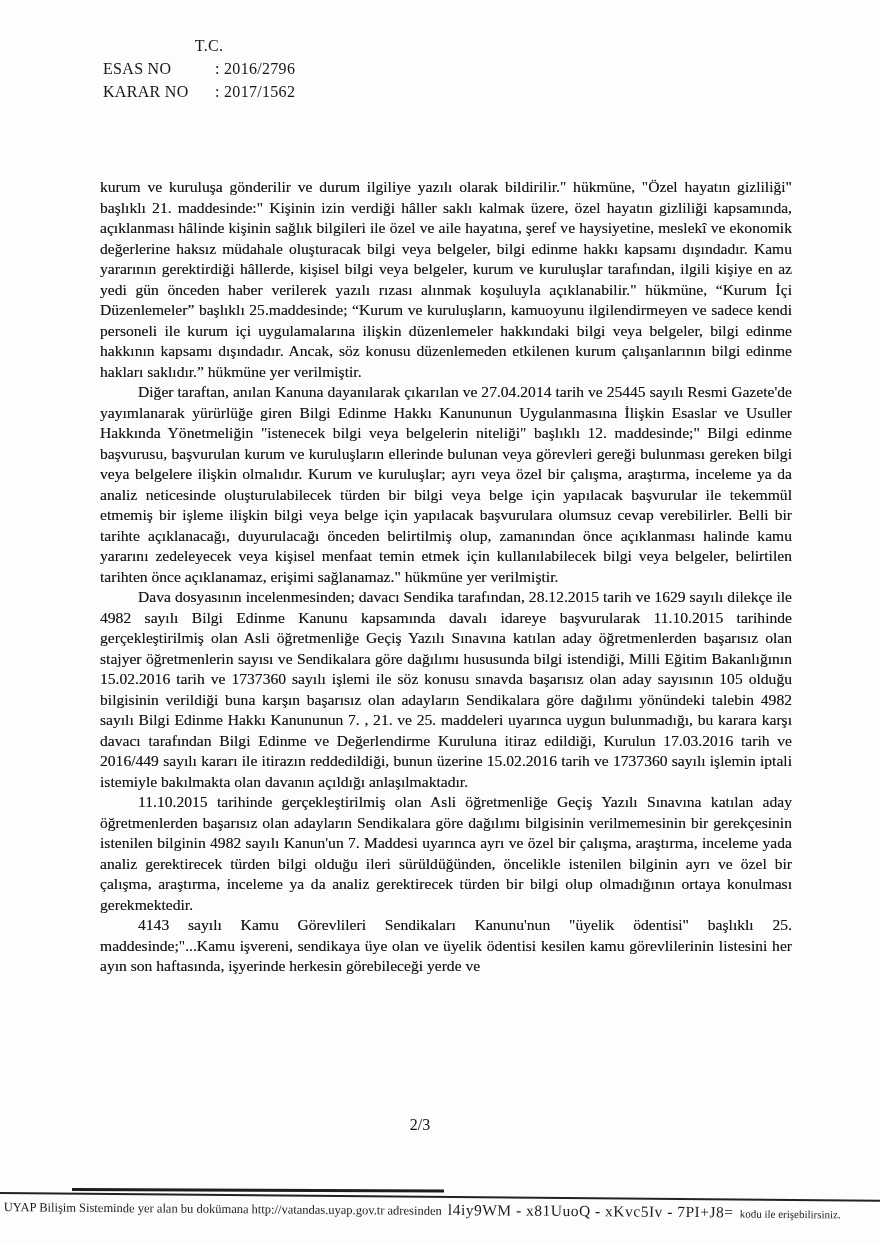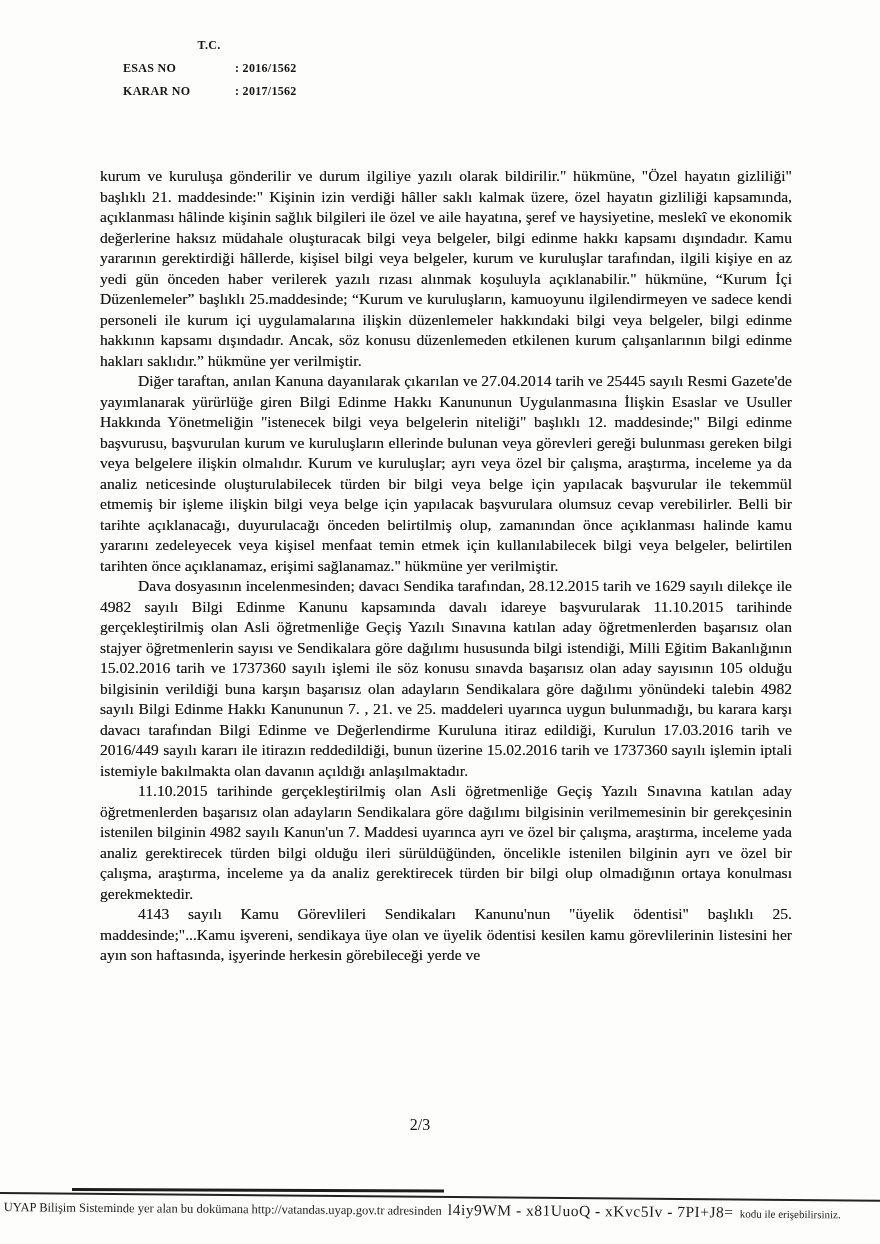--- a/index.html
+++ b/index.html
@@ -17,41 +17,40 @@
     font-family: "Liberation Serif", "DejaVu Serif", serif;
     color: #161616;
   }
 
   
   .court-header {
     position: absolute;
     left: 103px;
     top: 34px;
     width: 240px;
-    font-weight: bold;
-    font-size: 12px;
+    font-weight: normal;
+    font-size: 16px;
     line-height: 23px;
     letter-spacing: 0.3px;
   }
   .hdr-center {
     width: 212px;
     text-align: center;
   }
   .hdr-row { white-space: nowrap; }
   .hdr-label {
     display: inline-block;
     width: 112px;
-    margin-left: 20px;
   }
 
   
   .body-text {
     position: absolute;
     left: 100px;
-    top: 166px;
+    top: 177px;
     width: 692px;
     font-size: 15.6px;
     line-height: 20.5px;
     text-align: justify;
     text-shadow: 0 0 0.5px rgba(20,20,20,0.55);
   }
   .body-text p {
     margin: 0;
     text-indent: 38px;
   }
@@ -102,21 +101,21 @@
 </head>
 <body>
 
 <div class="page">
 
   <div class="court-header">
     <div class="hdr-center">
       <div>T.C.</div>
     </div>
     <div class="hdr-row">
-      <span class="hdr-label">ESAS NO</span><span>: 2016/1562</span>
+      <span class="hdr-label">ESAS NO</span><span>: 2016/2796</span>
     </div>
     <div class="hdr-row">
       <span class="hdr-label">KARAR NO</span><span>: 2017/1562</span>
     </div>
   </div>
 
   <div class="body-text">
     <p class="noindent">kurum ve kuruluşa gönderilir ve durum ilgiliye yazılı olarak bildirilir." hükmüne, "Özel hayatın gizliliği" başlıklı 21. maddesinde:" Kişinin izin verdiği hâller saklı kalmak üzere, özel hayatın gizliliği kapsamında, açıklanması hâlinde kişinin sağlık bilgileri ile özel ve aile hayatına, şeref ve haysiyetine, meslekî ve ekonomik değerlerine haksız müdahale oluşturacak bilgi veya belgeler, bilgi edinme hakkı kapsamı dışındadır. Kamu yararının gerektirdiği hâllerde, kişisel bilgi veya belgeler, kurum ve kuruluşlar tarafından, ilgili kişiye en az yedi gün önceden haber verilerek yazılı rızası alınmak koşuluyla açıklanabilir." hükmüne, “Kurum İçi Düzenlemeler” başlıklı 25.maddesinde; “Kurum ve kuruluşların, kamuoyunu ilgilendirmeyen ve sadece kendi personeli ile kurum içi uygulamalarına ilişkin düzenlemeler hakkındaki bilgi veya belgeler, bilgi edinme hakkının kapsamı dışındadır. Ancak, söz konusu düzenlemeden etkilenen kurum çalışanlarının bilgi edinme hakları saklıdır.” hükmüne yer verilmiştir.</p>
     <p>Diğer taraftan, anılan Kanuna dayanılarak çıkarılan ve 27.04.2014 tarih ve 25445 sayılı Resmi Gazete'de yayımlanarak yürürlüğe giren Bilgi Edinme Hakkı Kanununun Uygulanmasına İlişkin Esaslar ve Usuller Hakkında Yönetmeliğin "istenecek bilgi veya belgelerin niteliği" başlıklı 12. maddesinde;" Bilgi edinme başvurusu, başvurulan kurum ve kuruluşların ellerinde bulunan veya görevleri gereği bulunması gereken bilgi veya belgelere ilişkin olmalıdır. Kurum ve kuruluşlar; ayrı veya özel bir çalışma, araştırma, inceleme ya da analiz neticesinde oluşturulabilecek türden bir bilgi veya belge için yapılacak başvurular ile tekemmül etmemiş bir işleme ilişkin bilgi veya belge için yapılacak başvurulara olumsuz cevap verebilirler. Belli bir tarihte açıklanacağı, duyurulacağı önceden belirtilmiş olup, zamanından önce açıklanması halinde kamu yararını zedeleyecek veya kişisel menfaat temin etmek için kullanılabilecek bilgi veya belgeler, belirtilen tarihten önce açıklanamaz, erişimi sağlanamaz." hükmüne yer verilmiştir.</p>
     <p>Dava dosyasının incelenmesinden; davacı Sendika tarafından, 28.12.2015 tarih ve 1629 sayılı dilekçe ile 4982 sayılı Bilgi Edinme Kanunu kapsamında davalı idareye başvurularak 11.10.2015 tarihinde gerçekleştirilmiş olan Asli öğretmenliğe Geçiş Yazılı Sınavına katılan aday öğretmenlerden başarısız olan stajyer öğretmenlerin sayısı ve Sendikalara göre dağılımı hususunda bilgi istendiği, Milli Eğitim Bakanlığının 15.02.2016 tarih ve 1737360 sayılı işlemi ile söz konusu sınavda başarısız olan aday sayısının 105 olduğu bilgisinin verildiği buna karşın başarısız olan adayların Sendikalara göre dağılımı yönündeki talebin 4982 sayılı Bilgi Edinme Hakkı Kanununun 7. , 21. ve 25. maddeleri uyarınca uygun bulunmadığı, bu karara karşı davacı tarafından Bilgi Edinme ve Değerlendirme Kuruluna itiraz edildiği, Kurulun 17.03.2016 tarih ve 2016/449 sayılı kararı ile itirazın reddedildiği, bunun üzerine 15.02.2016 tarih ve 1737360 sayılı  işlemin iptali istemiyle bakılmakta olan davanın açıldığı anlaşılmaktadır.</p>

